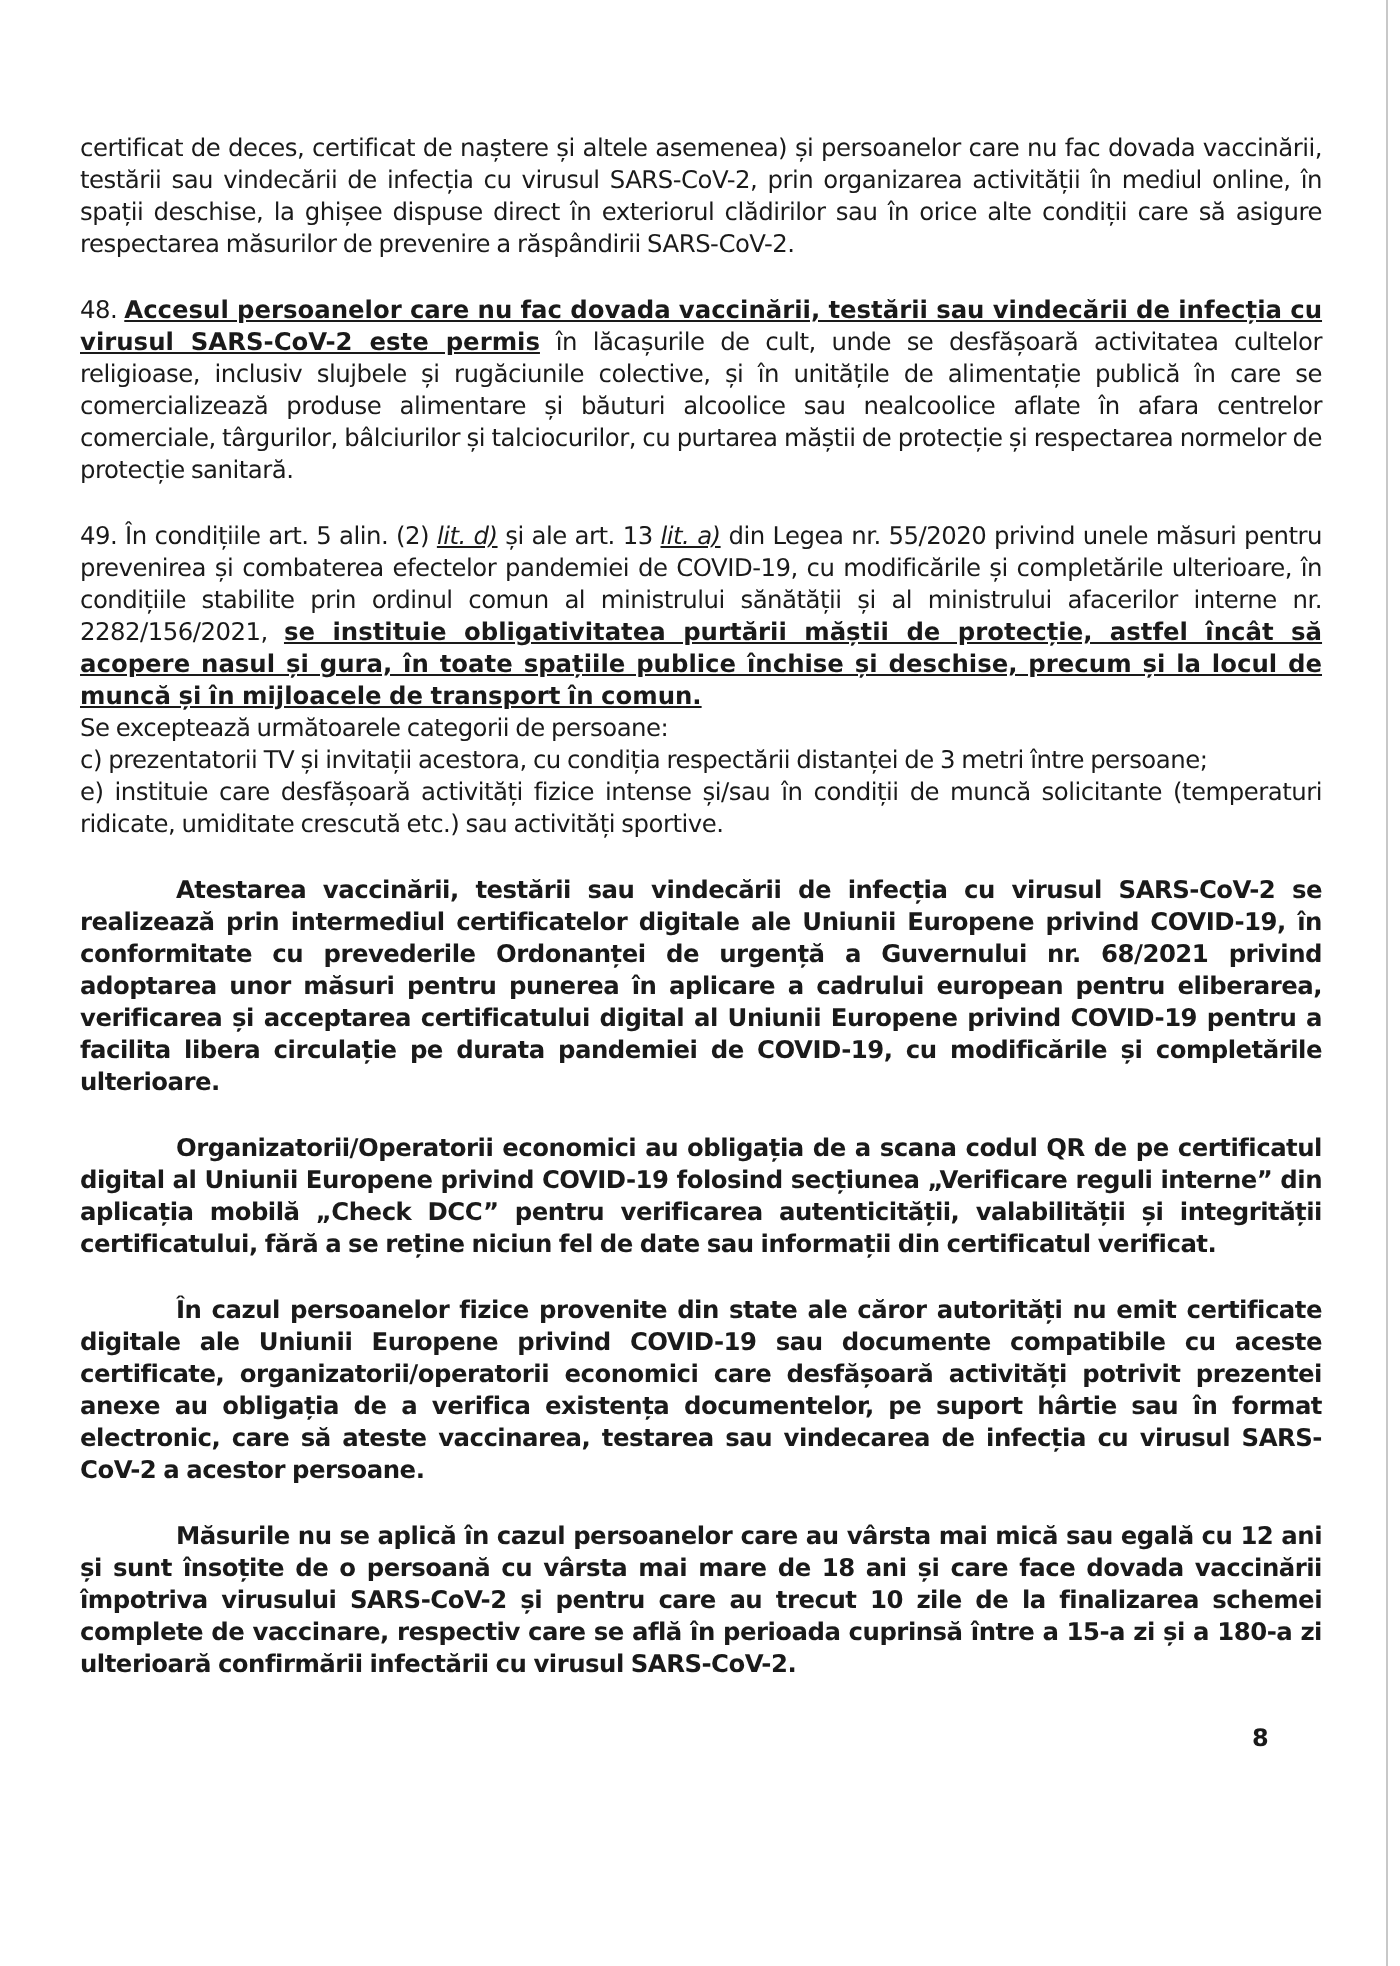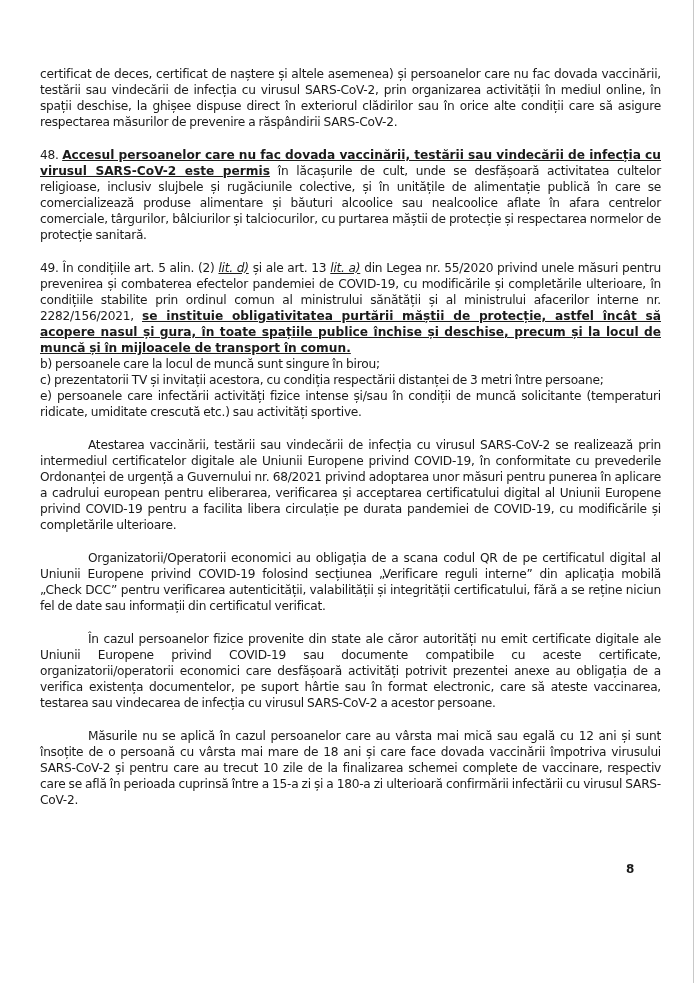--- a/index.html
+++ b/index.html
@@ -13,21 +13,21 @@
       background: #c8c8c8;
     }
     .page {
       position: absolute; left: 40px; top: 66px; width: 621px;
       font-size: 12.2px; line-height: 16px; letter-spacing: -0.25px;
       word-spacing: -0.5px;
     }
     .page p { margin: 0; text-align: justify; }
     .para-gap { margin-top: 17px !important; }
     .para-gap-lg { margin-top: 42px !important; }
-    .indent { text-indent: 48px; }
+    .indent { text-indent: 48px; font-weight: bold; }
     b { font-weight: bold; letter-spacing: 0; text-decoration: underline; }
     .u { text-decoration: underline; font-style: italic; }
     .list p { text-align: justify; }
     .page-number {
       position: absolute; left: 626px; top: 862px;
       font-size: 12px; font-weight: bold;
     }
   </style>
 </head>
 <body>
@@ -36,23 +36,23 @@
 
 <div class="page">
 
   <p>certificat de deces, certificat de naștere și altele asemenea) și persoanelor care nu fac dovada vaccinării, testării sau vindecării de infecția cu virusul SARS-CoV-2, prin organizarea activității în mediul online, în spații deschise, la ghișee dispuse direct în exteriorul clădirilor sau în orice alte condiții care să asigure respectarea măsurilor de prevenire a răspândirii SARS-CoV-2.</p>
 
   <p class="para-gap"><span>48.</span> <b>Accesul persoanelor care nu fac dovada vaccinării, testării sau vindecării de infecția cu virusul SARS-CoV-2 este permis</b> <span>în lăcașurile de cult, unde se desfășoară activitatea cultelor religioase, inclusiv slujbele și rugăciunile colective, și în unitățile de alimentație publică în care se comercializează produse alimentare și băuturi alcoolice sau nealcoolice aflate în afara centrelor comerciale, târgurilor, bâlciurilor și talciocurilor, cu purtarea măștii de protecție și respectarea normelor de protecție sanitară.</span></p>
 
   <p class="para-gap"><span>49.</span> <span>În condițiile art. 5 alin. (2)</span> <span class="u">lit. d)</span> <span>și ale art. 13</span> <span class="u">lit. a)</span> <span>din Legea nr. 55/2020 privind unele măsuri pentru prevenirea și combaterea efectelor pandemiei de COVID-19, cu modificările și completările ulterioare, în condițiile stabilite prin ordinul comun al ministrului sănătății și al ministrului afacerilor interne nr. 2282/156/2021,</span> <b>se instituie obligativitatea purtării măștii de protecție, astfel încât să acopere nasul și gura, în toate spațiile publice închise și deschise, precum și la locul de muncă și în mijloacele de transport în comun.</b></p>
 
   <div class="list">
-    <p>b) persoanele care la locul de muncă sunt singure în birou;</p>
+    <p>Se exceptează următoarele categorii de persoane:</p>
     <p>c) prezentatorii TV și invitații acestora, cu condiția respectării distanței de 3 metri între persoane;</p>
-    <p>e) persoanele care infectării activități fizice intense și/sau în condiții de muncă solicitante (temperaturi ridicate, umiditate crescută etc.) sau activități sportive.</p>
+    <p>e) instituie care desfășoară activități fizice intense și/sau în condiții de muncă solicitante (temperaturi ridicate, umiditate crescută etc.) sau activități sportive.</p>
   </div>
 
 
   <p class="para-gap indent">Atestarea vaccinării, testării sau vindecării de infecția cu virusul SARS-CoV-2 se realizează prin intermediul certificatelor digitale ale Uniunii Europene privind COVID-19, în conformitate cu prevederile Ordonanței de urgență a Guvernului nr. 68/2021 privind adoptarea unor măsuri pentru punerea în aplicare a cadrului european pentru eliberarea, verificarea și acceptarea certificatului digital al Uniunii Europene privind COVID-19 pentru a facilita libera circulație pe durata pandemiei de COVID-19, cu modificările și completările ulterioare.</p>
   <p class="para-gap indent">Organizatorii/Operatorii economici au obligația de a scana codul QR de pe certificatul digital al Uniunii Europene privind COVID-19 folosind secțiunea „Verificare reguli interne” din aplicația mobilă „Check DCC” pentru verificarea autenticității, valabilității și integrității certificatului, fără a se reține niciun fel de date sau informații din certificatul verificat.</p>
   <p class="para-gap indent">În cazul persoanelor fizice provenite din state ale căror autorități nu emit certificate digitale ale Uniunii Europene privind COVID-19 sau documente compatibile cu aceste certificate, organizatorii/operatorii economici care desfășoară activități potrivit prezentei anexe au obligația de a verifica existența documentelor, pe suport hârtie sau în format electronic, care să ateste vaccinarea, testarea sau vindecarea de infecția cu virusul SARS-CoV-2 a acestor persoane.</p>
   <p class="para-gap indent">Măsurile nu se aplică în cazul persoanelor care au vârsta mai mică sau egală cu 12 ani și sunt însoțite de o persoană cu vârsta mai mare de 18 ani și care face dovada vaccinării împotriva virusului SARS-CoV-2 și pentru care au trecut 10 zile de la finalizarea schemei complete de vaccinare, respectiv care se află în perioada cuprinsă între a 15-a zi și a 180-a zi ulterioară confirmării infectării cu virusul SARS-CoV-2.</p>
 </div>
 
 <div class="page-number">8</div>

